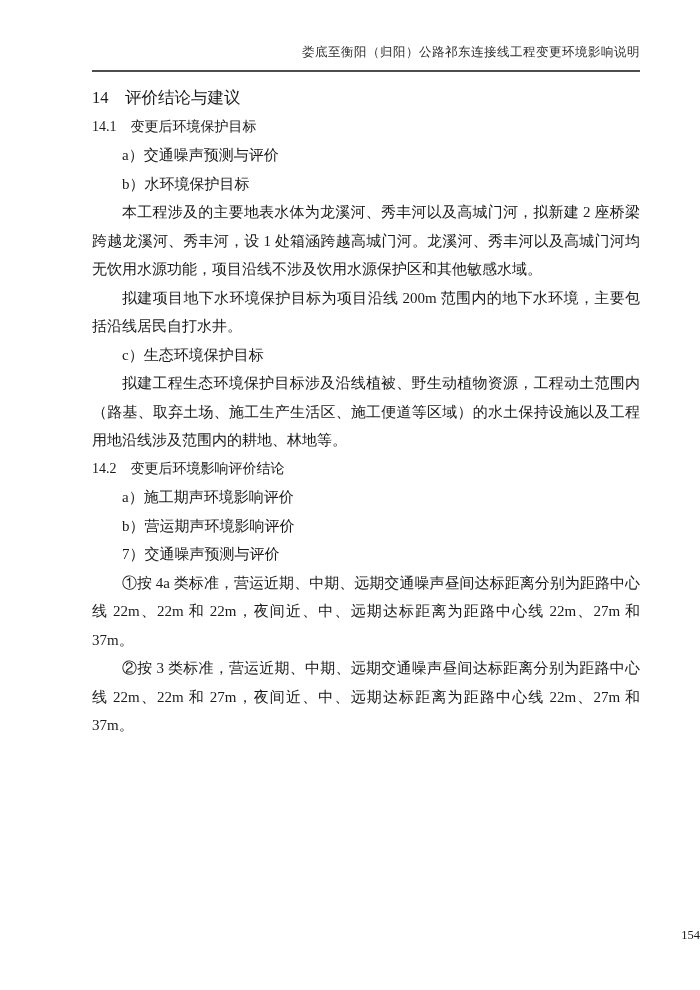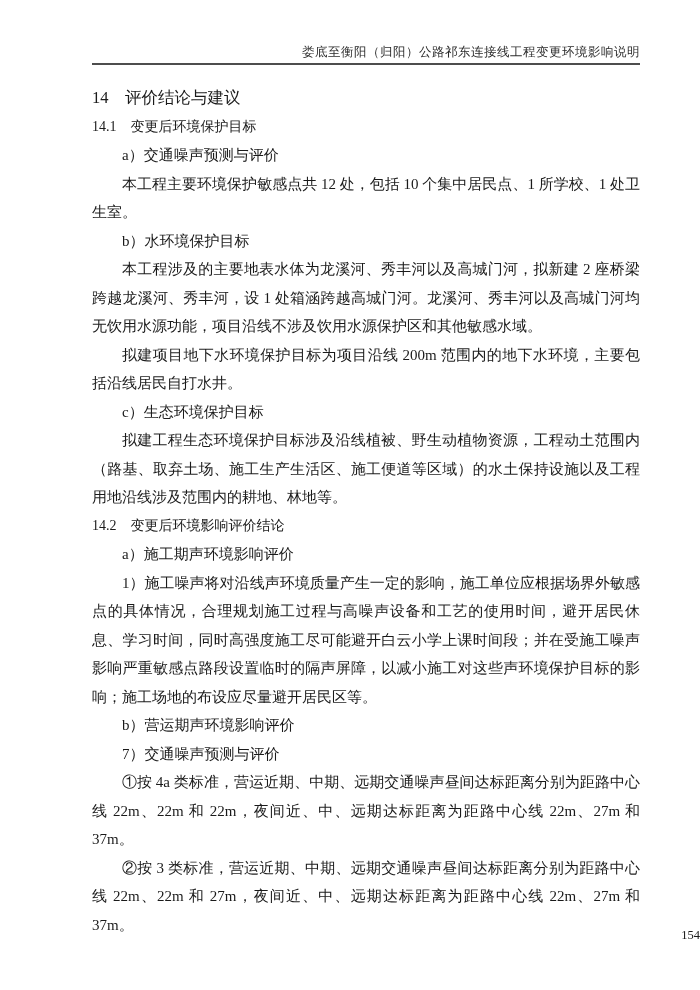--- a/index.html
+++ b/index.html
@@ -11,21 +11,21 @@
     font-family: "Liberation Serif", "DejaVu Serif", serif;
     color: #1a1a1a;
     overflow: hidden;
   }
   .header {
     position: absolute;
     left: 92px;
     right: 60px;
     top: 0;
     padding-top: 44px;
-    padding-bottom: 3px;
+    padding-bottom: 10px;
     border-bottom: 2px solid #4d4d4d;
     text-align: right;
     font-size: 12.5px;
     line-height: 16px;
     color: #2b2b2b;
     letter-spacing: 0.5px;
   }
   .content {
     position: absolute;
     left: 92px;
@@ -61,29 +61,27 @@
 <div class="page">
 
   <div class="header">
     <span>娄底至衡阳（归阳）公路祁东连接线工程变更环境影响说明</span>
   </div>
 
   <div class="content">
     <h1 class="h1">14　评价结论与建议</h1>
     <h2 class="h2">14.1　变更后环境保护目标</h2>
     <p class="sub">a）交通噪声预测与评价</p>
-    <p class="para">本工程主要环境保护敏感点共 12 处，包括 10 个集中居民点、1 所学校、1 处卫生室。</p>
     <p class="sub">b）水环境保护目标</p>
     <p class="para">本工程涉及的主要地表水体为龙溪河、秀丰河以及高城门河，拟新建 2 座桥梁跨越龙溪河、秀丰河，设 1 处箱涵跨越高城门河。龙溪河、秀丰河以及高城门河均无饮用水源功能，项目沿线不涉及饮用水源保护区和其他敏感水域。</p>
     <p class="para">拟建项目地下水环境保护目标为项目沿线 200m 范围内的地下水环境，主要包括沿线居民自打水井。</p>
     <p class="sub">c）生态环境保护目标</p>
     <p class="para">拟建工程生态环境保护目标涉及沿线植被、野生动植物资源，工程动土范围内（路基、取弃土场、施工生产生活区、施工便道等区域）的水土保持设施以及工程用地沿线涉及范围内的耕地、林地等。</p>
     <h2 class="h2">14.2　变更后环境影响评价结论</h2>
     <p class="sub">a）施工期声环境影响评价</p>
-    <p class="para">1）施工噪声将对沿线声环境质量产生一定的影响，施工单位应根据场界外敏感点的具体情况，合理规划施工过程与高噪声设备和工艺的使用时间，避开居民休息、学习时间，同时高强度施工尽可能避开白云小学上课时间段；并在受施工噪声影响严重敏感点路段设置临时的隔声屏障，以减小施工对这些声环境保护目标的影响；施工场地的布设应尽量避开居民区等。</p>
     <p class="sub">b）营运期声环境影响评价</p>
     <p class="sub">7）交通噪声预测与评价</p>
     <p class="para">①按 4a 类标准，营运近期、中期、远期交通噪声昼间达标距离分别为距路中心线 22m、22m 和 22m，夜间近、中、远期达标距离为距路中心线 22m、27m 和 37m。</p>
     <p class="para">②按 3 类标准，营运近期、中期、远期交通噪声昼间达标距离分别为距路中心线 22m、22m 和 27m，夜间近、中、远期达标距离为距路中心线 22m、27m 和 37m。</p>
   </div>
 
   <div class="footer">
     <span>154</span>
   </div>
 

